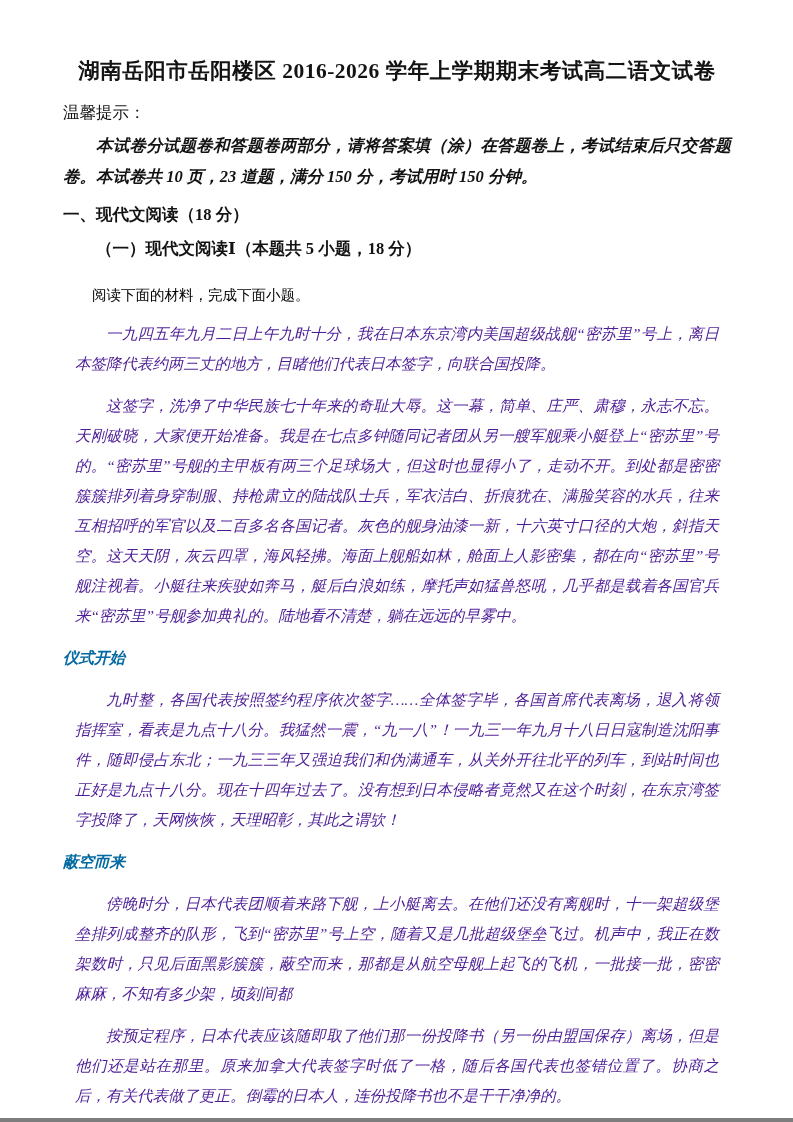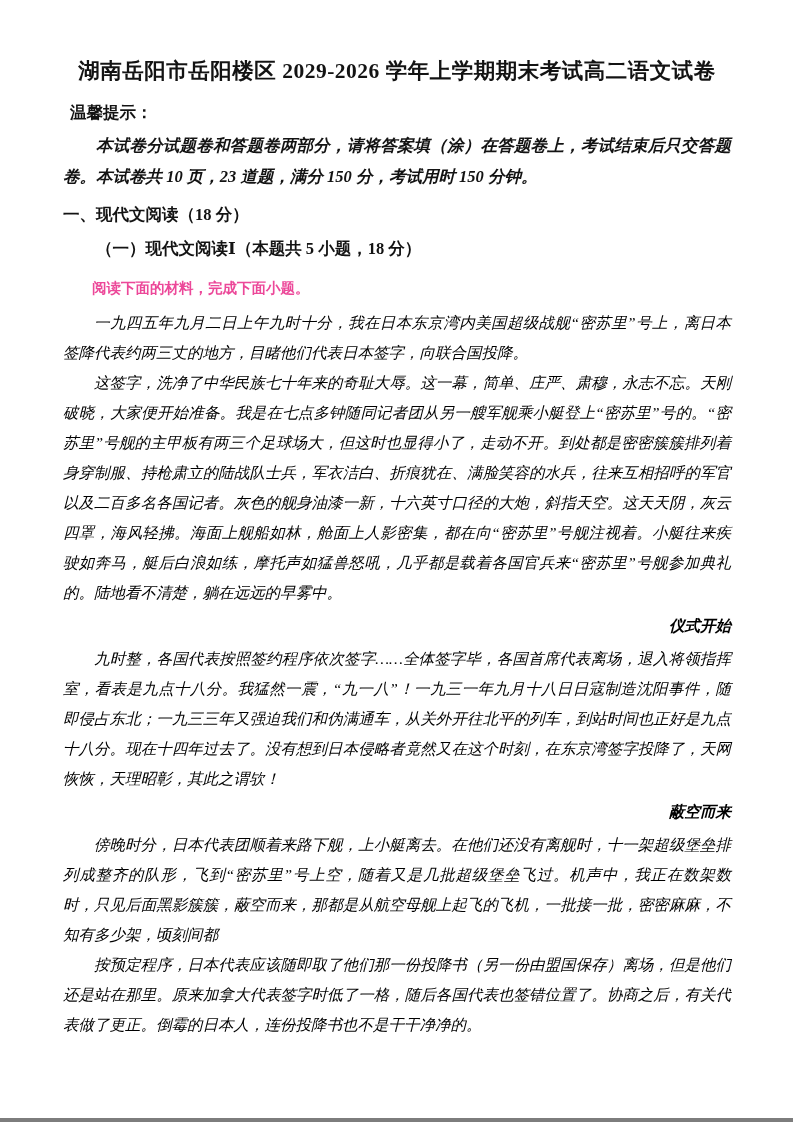--- a/index.html
+++ b/index.html
@@ -23,24 +23,24 @@
   }
   .doc-title {
     text-align: center;
     font-weight: 700;
     font-size: 21.5px;
     line-height: 30px;
     letter-spacing: 0.5px;
     margin: 0 0 14px 0;
   }
   .notice-label {
-    font-weight: 700;
+    font-weight: 400;
     font-size: 16.5px;
     line-height: 26px;
-    margin: 0 0 4px 7px;
+    margin: 0 0 4px 0;
   }
   .notice-text {
     font-weight: 700;
     font-size: 16.5px;
     line-height: 31px;
     text-indent: 2em;
     text-align: justify;
     margin: 0 0 10px 0;
     font-style: italic;
   }
@@ -48,70 +48,69 @@
     font-weight: 700;
     font-size: 16.5px;
     line-height: 26px;
     margin: 6px 0 8px 0;
   }
   .subsection-heading {
     font-weight: 700;
     font-size: 16.5px;
     line-height: 26px;
     text-indent: 2em;
-    margin: 0 0 14px 0;
+    margin: 0 0 21px 0;
   }
   .instruction {
     font-size: 14.5px;
     line-height: 24px;
-    color: #ec4899;
+    color: #000000;
     text-indent: 2em;
     margin: 0 0 8px 0;
-    font-weight: bold;
   }
   .material-label {
     font-size: 14.5px;
     line-height: 24px;
     font-style: italic;
     text-indent: 2em;
     margin: 0 0 6px 0;
   }
   .body-para {
     font-size: 15.5px;
     line-height: 30px;
     font-style: italic;
     text-indent: 2em;
     text-align: justify;
-    margin: 0;
-    color: #000000;
+    margin: 12px;
+    color: #4c1d95;
   }
   .sub-head {
     font-size: 15.5px;
     line-height: 30px;
     font-weight: 700;
     font-style: italic;
-    text-align: right;
+    text-align: left;
     margin: 3px 0 3px 0;
-    color: #000000;
+    color: #0369a1;
   }
   .bottom-edge {
     position: absolute;
     left: 0;
     bottom: 0;
     width: 100%;
     height: 4px;
     background: #7d7d7d;
   }
 </style>
 </head>
 <body>
 
 <div class="page">
 
-  <h1 class="doc-title">湖南岳阳市岳阳楼区 2029-2026 学年上学期期末考试高二语文试卷</h1>
+  <h1 class="doc-title">湖南岳阳市岳阳楼区 2016-2026 学年上学期期末考试高二语文试卷</h1>
 
   <div class="notice-label">温馨提示：</div>
 
   <p class="notice-text">本试卷分试题卷和答题卷两部分，请将答案填（涂）在答题卷上，考试结束后只交答题卷。本试卷共 10 页，23 道题，满分 150 分，考试用时 150 分钟。</p>
 
   <div class="section-heading">一、现代文阅读（18 分）</div>
 
   <div class="subsection-heading">（一）现代文阅读Ⅰ（本题共 5 小题，18 分）</div>
 
   <p class="instruction">阅读下面的材料，完成下面小题。</p>

